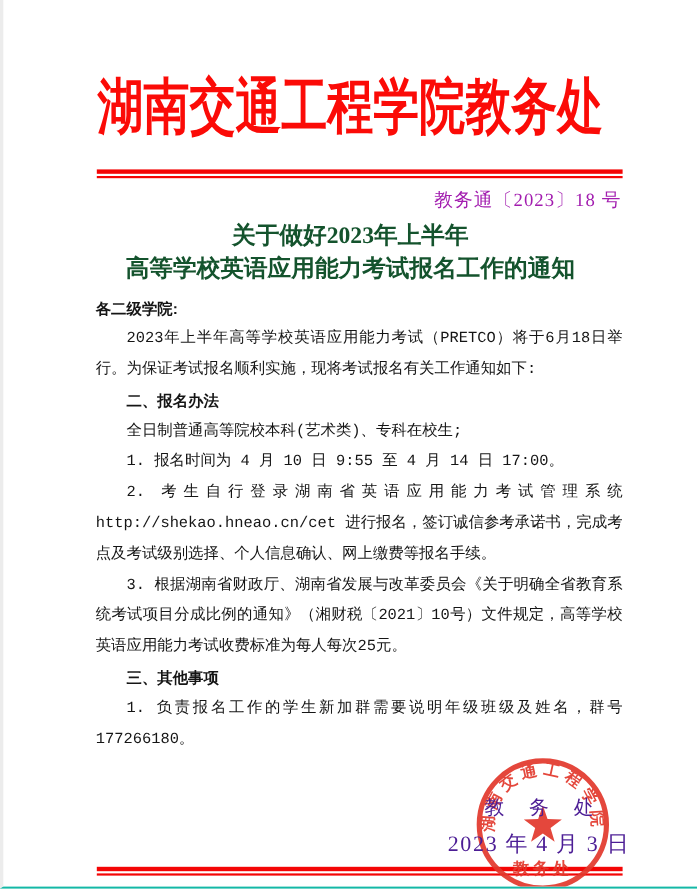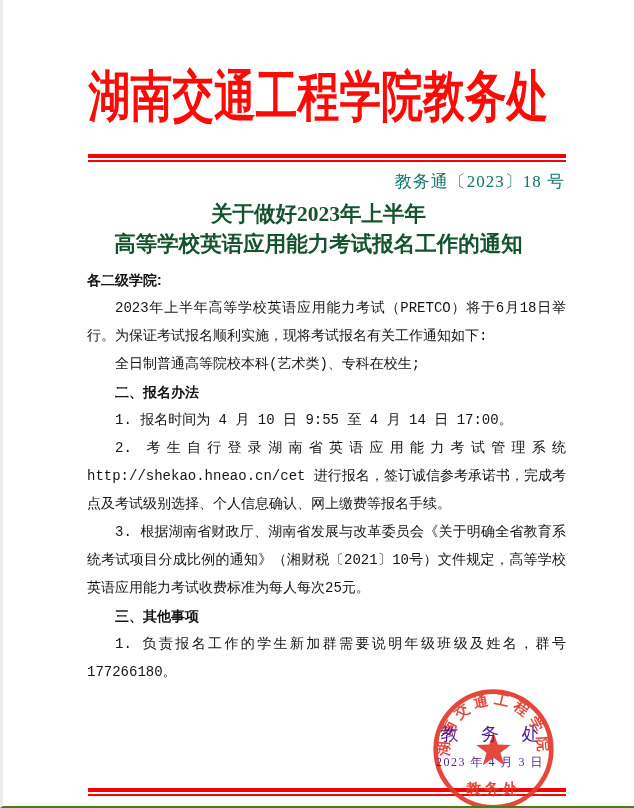--- a/index.html
+++ b/index.html
@@ -12,21 +12,21 @@
   html, body { margin: 0; padding: 0; background: #ffffff; }
 
   .page {
     position: relative;
     width: 634px;
     height: 808px;
     background: #ffffff;
     overflow: hidden;
     font-family: "Liberation Serif", serif;
     border-left: 3px solid #ececec;
-    border-bottom: 2px solid #4d7c0f;
+    border-bottom: 2px solid #14b8a6;
   }
 
   .org-title {
     position: absolute;
     top: 58px; left: 0; right: 0;
     text-align: center;
     font-family: "Liberation Sans", sans-serif;
     font-weight: bold;
     font-size: 55px;
     line-height: 76px;
@@ -51,21 +51,21 @@
   }
   .rule-top { top: 154px; }
   .rule-bottom { top: 788px; }
 
   .doc-number {
     position: absolute;
     top: 170px; left: 85px; width: 477px;
     text-align: right;
     font-size: 17px;
     letter-spacing: 1px;
-    color: #0f766e;
+    color: #a21caf;
   }
 
   .doc-title {
     position: absolute;
     top: 199px; left: 0; right: 0;
     text-align: center;
     font-weight: bold;
     font-size: 21.5px;
     line-height: 30px;
     color: #14532d;
@@ -86,21 +86,21 @@
   }
 
   .sign-block {
     position: absolute;
     top: 722px; left: 392px; width: 190px;
     text-align: center;
     z-index: 3;
     color: #4c1d95;
   }
   .sign-name { font-size: 18px; letter-spacing: 9px; text-indent: 9px; }
-  .sign-date { font-size: 12px; margin-top: 8px; letter-spacing: 1.5px; }
+  .sign-date { font-size: 20px; margin-top: 8px; letter-spacing: 1.5px; }
 
   .seal {
     position: absolute;
     left: 428px; top: 687px;
     width: 125px; height: 125px;
     z-index: 2;
     opacity: 0.92;
   }
   .seal .red-stroke { stroke: var(--seal-red); }
   .seal .red-fill   { fill: var(--seal-red); }
@@ -118,22 +118,22 @@
   <div class="doc-number">教务通〔2023〕18 号</div>
 
   <div class="doc-title">
     <div>关于做好2023年上半年</div>
     <div>高等学校英语应用能力考试报名工作的通知</div>
   </div>
 
   <div class="doc-body" id="doc-body">
       <div class="bline salutation">各二级学院:</div>
       <div class="bline para">2023年上半年高等学校英语应用能力考试（PRETCO）将于6月18日举行。为保证考试报名顺利实施，现将考试报名有关工作通知如下:</div>
+      <div class="bline heading">二、报名办法</div>
       <div class="bline para">全日制普通高等院校本科(艺术类)、专科在校生;</div>
-      <div class="bline heading">二、报名办法</div>
       <div class="bline para">1. 报名时间为 4 月 10 日 9:55 至 4 月 14 日 17:00。</div>
       <div class="bline para">2. 考生自行登录湖南省英语应用能力考试管理系统 http://shekao.hneao.cn/cet 进行报名，签订诚信参考承诺书，完成考点及考试级别选择、个人信息确认、网上缴费等报名手续。</div>
       <div class="bline para">3. 根据湖南省财政厅、湖南省发展与改革委员会《关于明确全省教育系统考试项目分成比例的通知》（湘财税〔2021〕10号）文件规定，高等学校英语应用能力考试收费标准为每人每次25元。</div>
       <div class="bline heading">三、其他事项</div>
       <div class="bline para">1. 负责报名工作的学生新加群需要说明年级班级及姓名，群号177266180。</div>
     </div>
 
   <div class="sign-block">
     <div class="sign-name">教 务 处</div>
     <div class="sign-date">2023 年 4 月 3 日</div>

